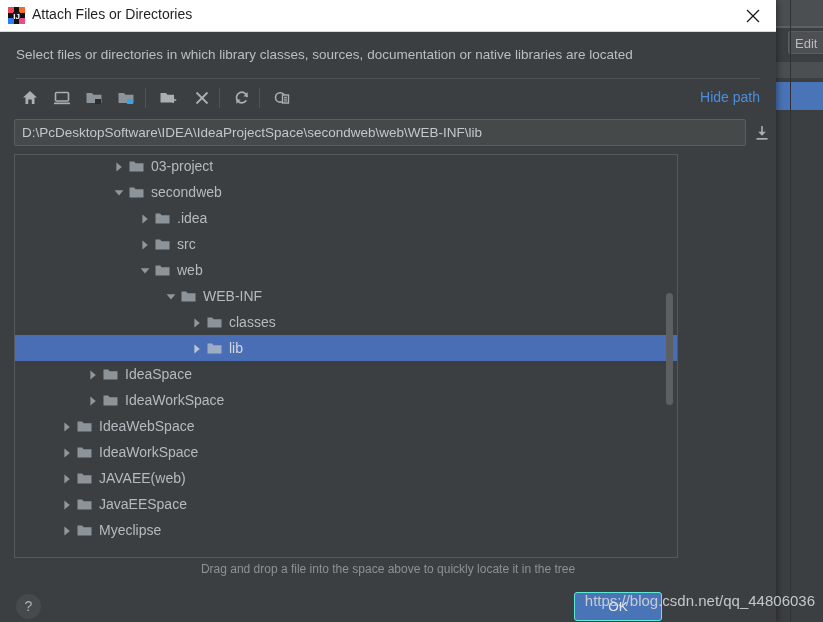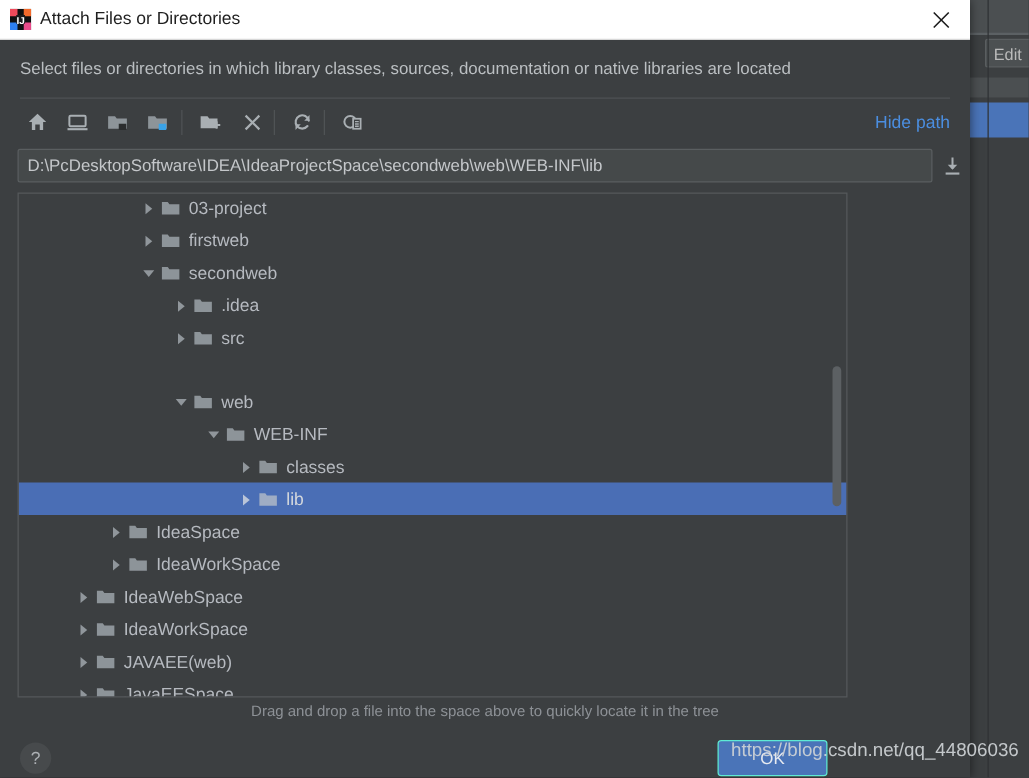--- a/index.html
+++ b/index.html
@@ -434,33 +434,20 @@
           <span class="folder-icon">
             <svg width="15" height="13" viewBox="0 0 15 13">
               <path d="M0.5 1.5 L5.2 1.5 L6.5 3.3 L14.5 3.3 L14.5 11.5 L0.5 11.5 Z" fill="#8d9499"></path>
             </svg>
           </span>
           <span class="tree-label">03-project</span>
         </div>
         <div class="tree-row" style="padding-left: 96px;">
           <span class="twisty">
             <svg width="10" height="10" viewBox="0 0 10 10">
-              <path d="M2.4 0.6 L7.8 5 L2.4 9.4 Z" fill="#90969b"></path>
-            </svg>
-          </span>
-          <span class="folder-icon">
-            <svg width="15" height="13" viewBox="0 0 15 13">
-              <path d="M0.5 1.5 L5.2 1.5 L6.5 3.3 L14.5 3.3 L14.5 11.5 L0.5 11.5 Z" fill="#8d9499"></path>
-            </svg>
-          </span>
-          <span class="tree-label">firstweb</span>
-        </div>
-        <div class="tree-row" style="padding-left: 96px;">
-          <span class="twisty">
-            <svg width="10" height="10" viewBox="0 0 10 10">
               <path d="M0.6 2.2 L9.4 2.2 L5 7.6 Z" fill="#90969b"></path>
             </svg>
           </span>
           <span class="folder-icon">
             <svg width="15" height="13" viewBox="0 0 15 13">
               <path d="M0.5 1.5 L5.2 1.5 L6.5 3.3 L14.5 3.3 L14.5 11.5 L0.5 11.5 Z" fill="#8d9499"></path>
             </svg>
           </span>
           <span class="tree-label">secondweb</span>
         </div>
@@ -483,21 +470,21 @@
               <path d="M2.4 0.6 L7.8 5 L2.4 9.4 Z" fill="#90969b"></path>
             </svg>
           </span>
           <span class="folder-icon">
             <svg width="15" height="13" viewBox="0 0 15 13">
               <path d="M0.5 1.5 L5.2 1.5 L6.5 3.3 L14.5 3.3 L14.5 11.5 L0.5 11.5 Z" fill="#8d9499"></path>
             </svg>
           </span>
           <span class="tree-label">src</span>
         </div>
-        <div class="tree-row" style="padding-left: 122px; margin-top: 25px;">
+        <div class="tree-row" style="padding-left: 122px;">
           <span class="twisty">
             <svg width="10" height="10" viewBox="0 0 10 10">
               <path d="M0.6 2.2 L9.4 2.2 L5 7.6 Z" fill="#90969b"></path>
             </svg>
           </span>
           <span class="folder-icon">
             <svg width="15" height="13" viewBox="0 0 15 13">
               <path d="M0.5 1.5 L5.2 1.5 L6.5 3.3 L14.5 3.3 L14.5 11.5 L0.5 11.5 Z" fill="#8d9499"></path>
             </svg>
           </span>

